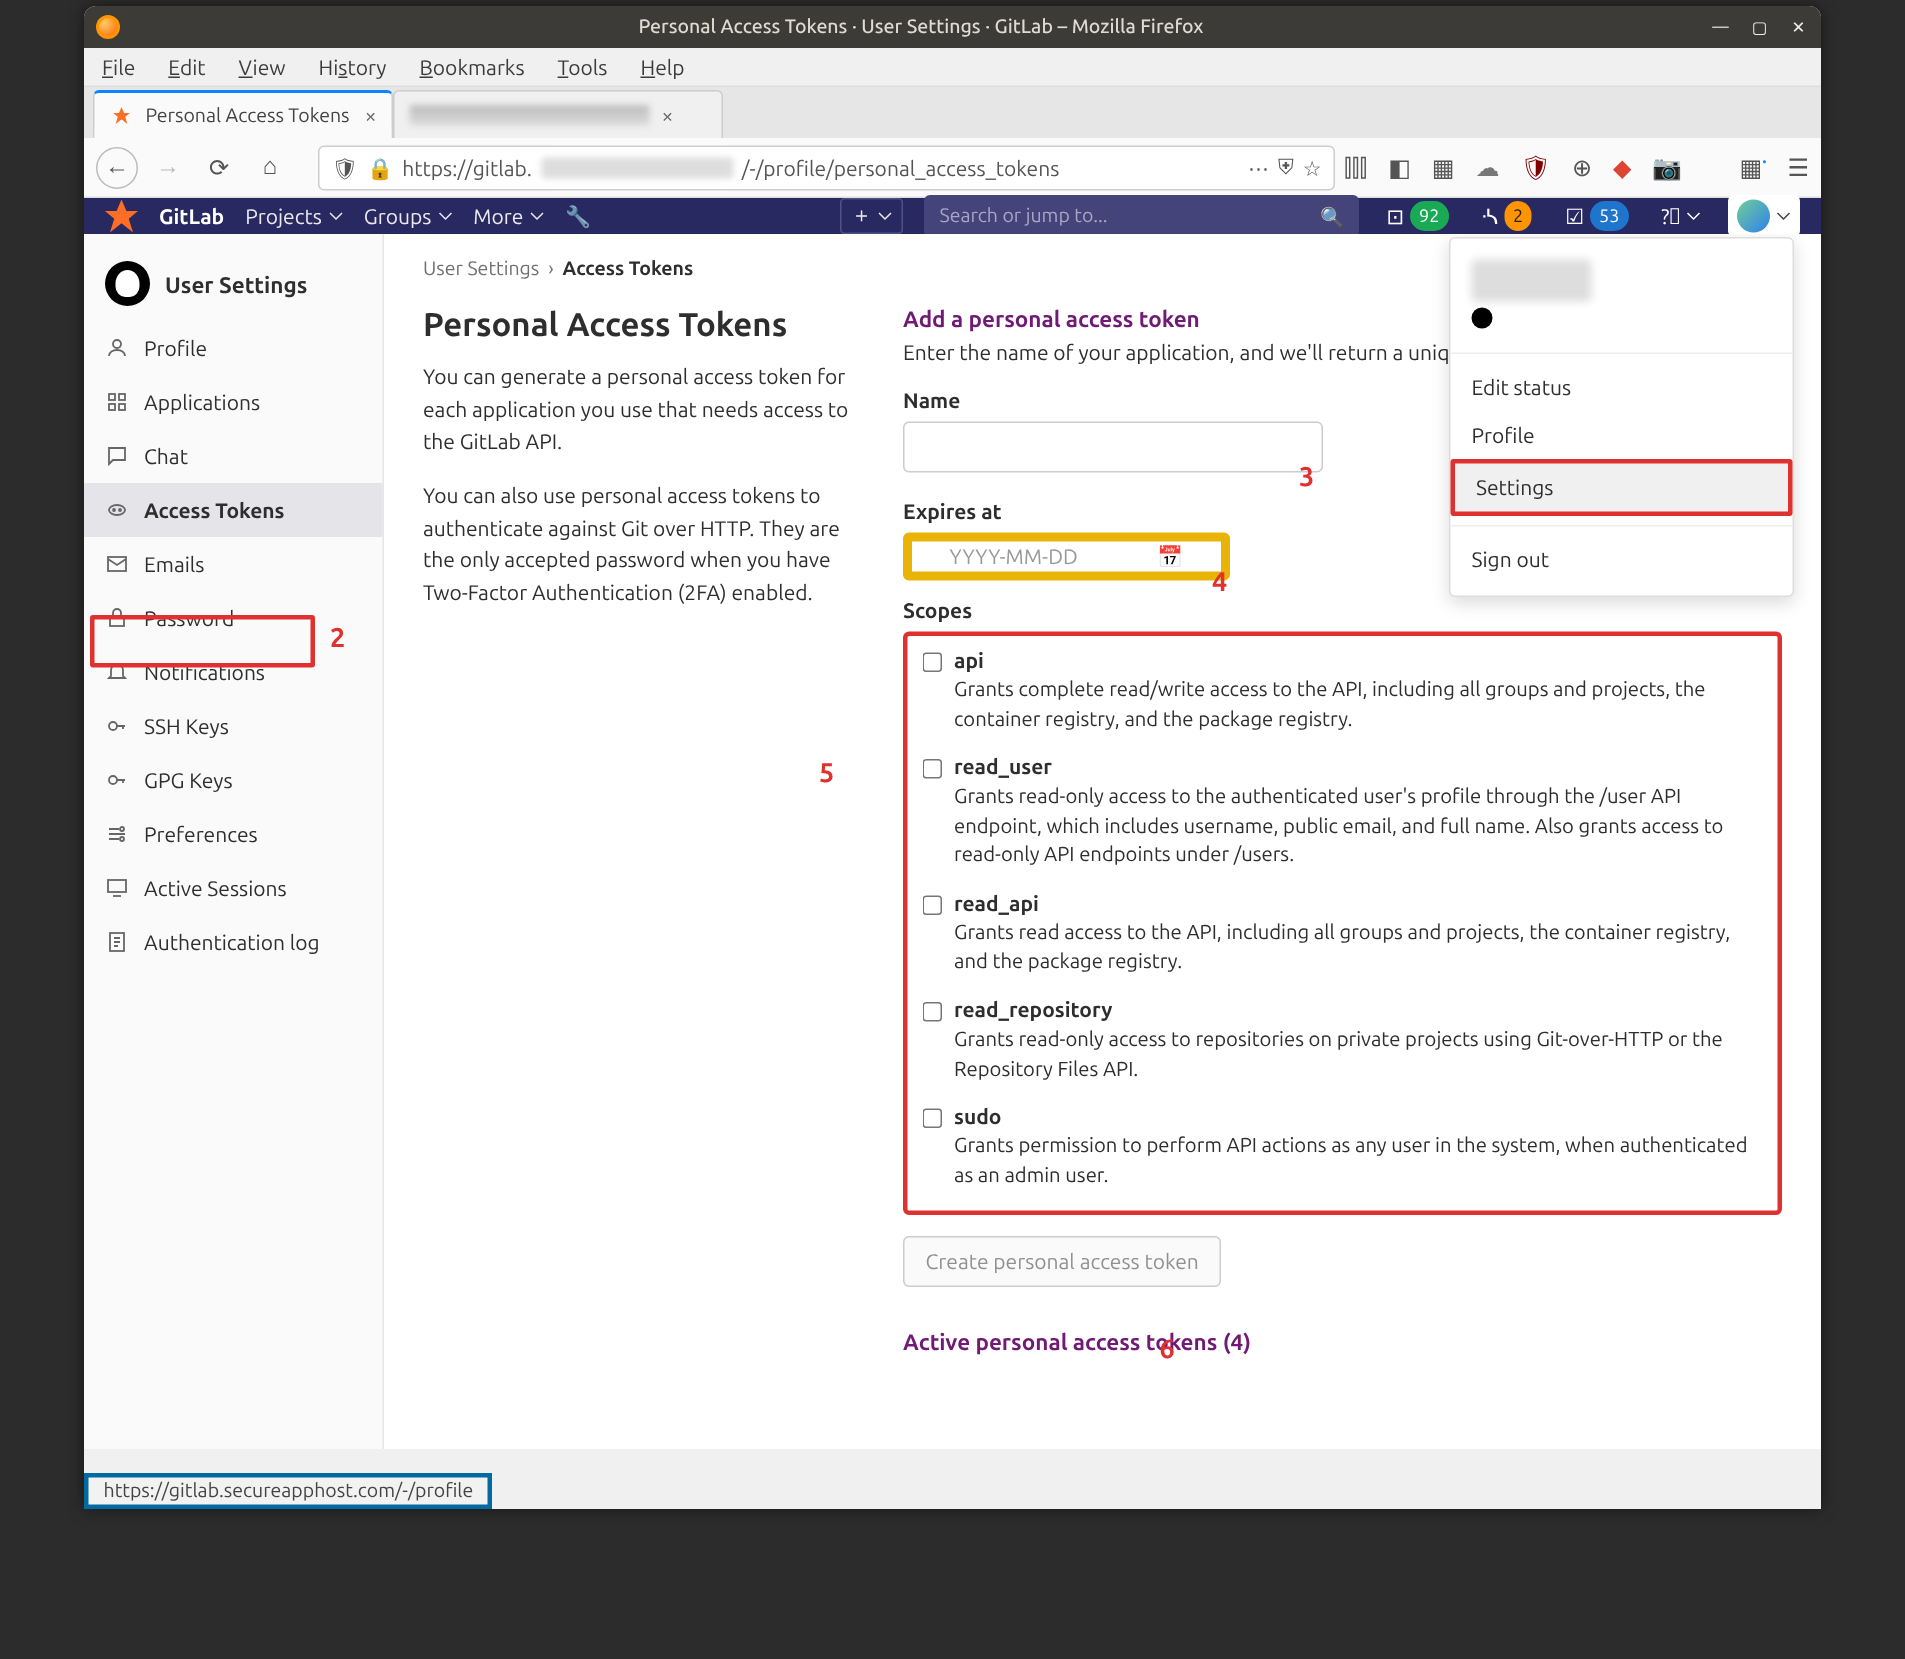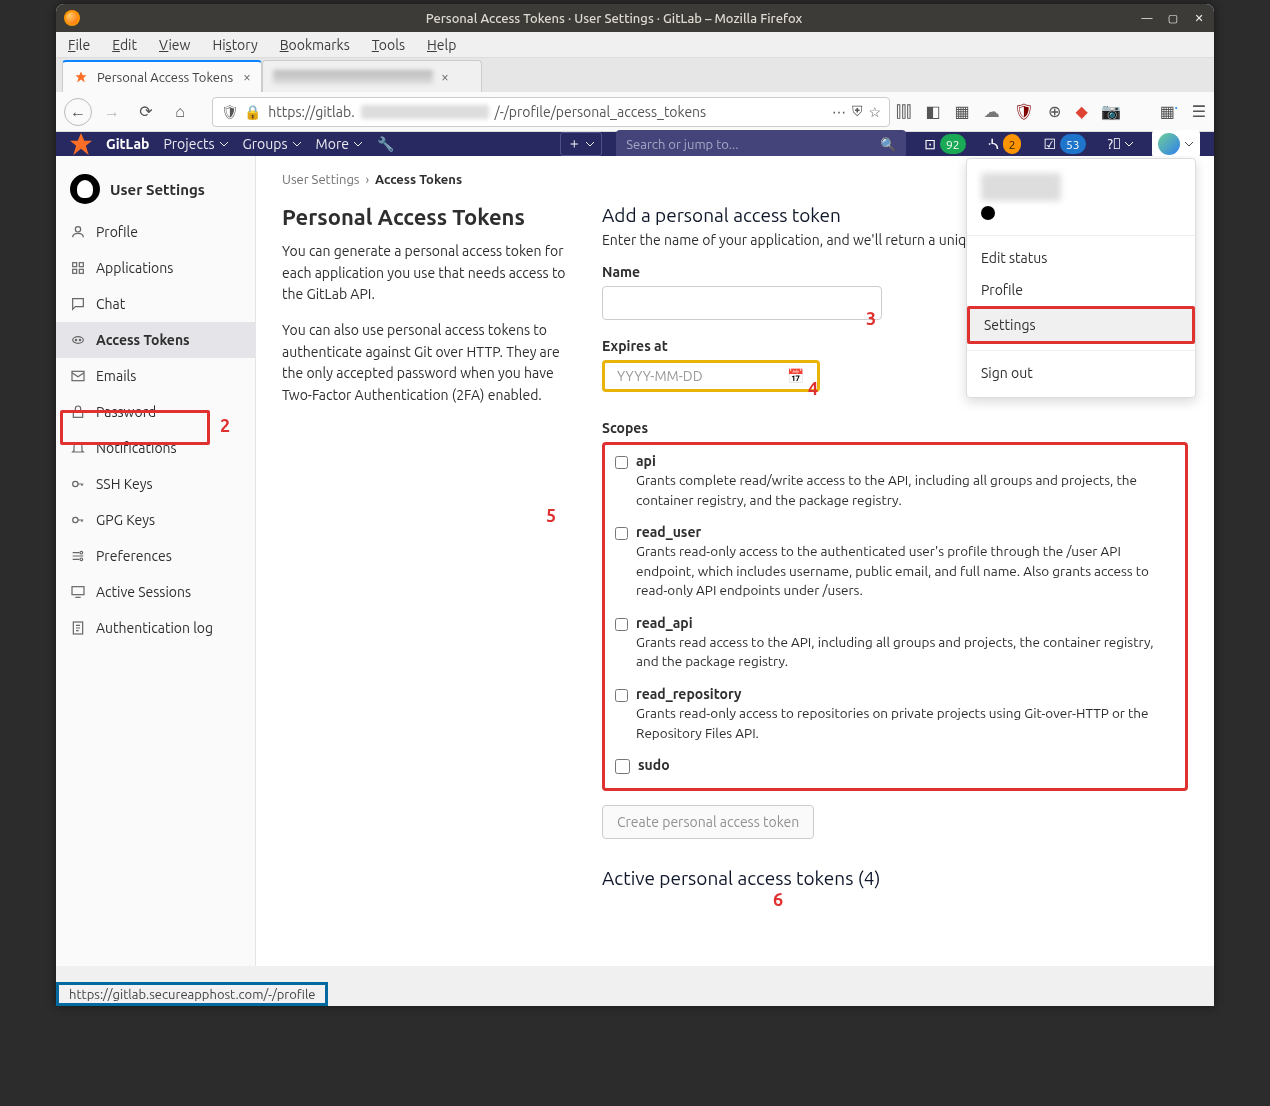--- a/index.html
+++ b/index.html
@@ -69,25 +69,25 @@
 
 .main{flex:1;padding:16px 26px;overflow-y:auto;}
 .crumbs{font-size:13px;color:#707070;margin-bottom:18px;}
 .crumbs a{color:#707070;text-decoration:none;}
 .crumbs b{color:#2e2e2e;font-weight:600;}
 .two-col{display:flex;gap:30px;}
 .lcol{width:290px;}
 .lcol h2{font-size:22px;font-weight:600;color:#2e2e2e;margin-bottom:12px;}
 .lcol p{font-size:14px;color:#2e2e2e;line-height:1.55;margin-bottom:14px;}
 .rcol{flex:1;}
-.rcol h3{font-size:19px;font-weight:400;color:#0f172a;margin-bottom:6px;}
+.rcol h3{font-size:15px;font-weight:700;color:#701a75;margin-bottom:6px;}
 .rcol .sub{font-size:14px;color:#2e2e2e;margin-bottom:16px;}
 .flabel{font-size:14px;font-weight:600;color:#2e2e2e;margin-bottom:6px;display:block;}
 .finput{width:280px;height:34px;border:1px solid #ccc;border-radius:4px;padding:0 8px;font-size:14px;margin-bottom:18px;}
-.dateinput{width:218px;height:32px;border:3px solid #eab308;border-radius:4px;padding:0 12px;font-size:14px;color:#999;display:flex;align-items:center;justify-content:space-between;margin-bottom:28px;}
+.dateinput{width:218px;height:32px;border:6px solid #eab308;border-radius:4px;padding:0 25px;font-size:14px;color:#999;display:flex;align-items:center;justify-content:space-between;margin-bottom:12px;}
 .scopes{border:3px solid #e03131;padding:8px 10px 14px;border-radius:4px;}
 .scope{display:flex;gap:8px;margin-bottom:14px;}
 .scope:last-child{margin-bottom:0;}
 .scope input{width:15px;height:15px;margin-top:2px;}
 .scope .sl{font-size:14px;font-weight:600;color:#2e2e2e;}
 .scope .sd{font-size:13.5px;color:#2e2e2e;line-height:1.45;margin-top:2px;}
 .create-btn{margin-top:14px;height:34px;padding:0 14px;border:1px solid #ccc;border-radius:4px;background:#fafafa;color:#919191;font-size:14px;cursor:not-allowed;}
 .active-hdr{font-size:15px;font-weight:600;color:#2e2e2e;margin-top:28px;}
 
 
@@ -386,20 +386,21 @@
                 <input type="checkbox" style="">
                 <div>
                   <div class="sl">read_repository</div>
                   <div class="sd">Grants read-only access to repositories on private projects using Git-over-HTTP or the Repository Files API.</div>
                 </div>
               </div>
             <div class="scope">
                 <input type="checkbox" style="">
                 <div>
                   <div class="sl">sudo</div>
+                  <div class="sd">Grants permission to perform API actions as any user in the system, when authenticated as an admin user.</div>
                 </div>
               </div>
           </div>
           <button class="create-btn">Create personal access token</button>
           <h3 class="active-hdr">Active personal access tokens (4)</h3>
         </div>
       </div>
 
       <div class="usermenu">
         <div class="uhdr">

